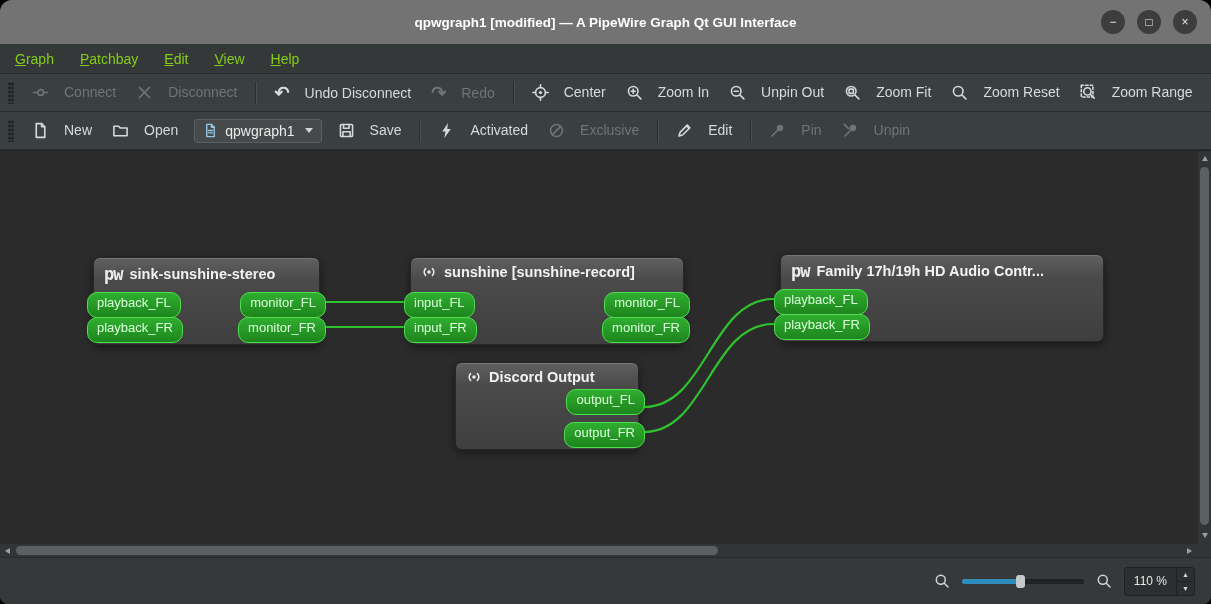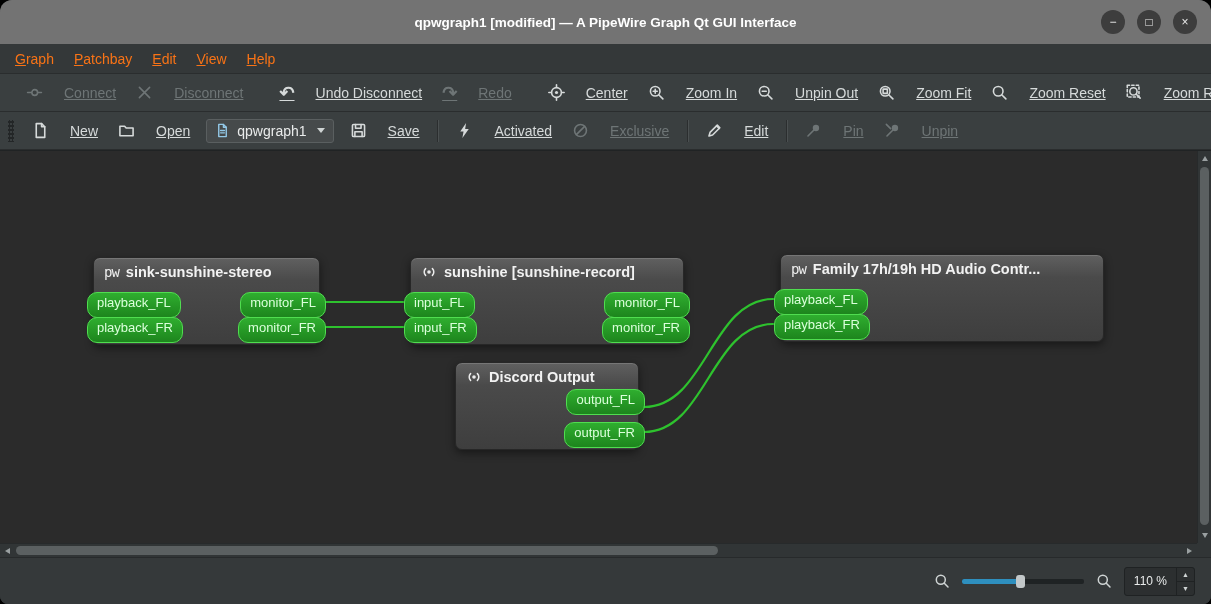--- a/index.html
+++ b/index.html
@@ -9,32 +9,32 @@
 
   
   .titlebar{height:44px;background:#737373;display:flex;align-items:center;justify-content:center;
     position:relative;color:#fff;font-weight:bold;font-size:13.5px;flex:0 0 auto;}
   .win-controls{position:absolute;right:14px;top:0;height:100%;display:flex;align-items:center;gap:12px;}
   .win-btn{width:24px;height:24px;border-radius:50%;background:#3d3d3d;color:#e9e9e9;display:flex;
     align-items:center;justify-content:center;font-size:12px;font-weight:normal;cursor:default;}
   .win-btn span{line-height:1;}
 
   
-  .menubar{height:29px;background:#343839;display:flex;align-items:center;padding:0 6px;gap:2px;
-    color:#f97316;font-size:14px;border-bottom:1px solid #2a2d2e;flex:0 0 auto;}
+  .menubar{height:29px;background:#343839;display:flex;align-items:center;padding:0 6px;gap:8px;
+    color:#84cc16;font-size:14px;border-bottom:1px solid #2a2d2e;flex:0 0 auto;}
   .menu-item{display:inline-block;padding:3px 9px;border-radius:3px;}
   .menu-item::first-letter{text-decoration:underline;}
 
   
   .toolbar{height:37px;background:#3a3f40;border-bottom:1px solid #2a2d2e;display:flex;align-items:center;
     padding:0 4px;gap:2px;flex:0 0 auto;}
   .grip{width:6px;height:22px;margin:0 7px 0 4px;
     background-image:radial-gradient(#232627 1.2px,transparent 1.3px);background-size:3px 4px;}
   .sep{width:1px;height:22px;background:#2b2e2f;box-shadow:1px 0 0 #4b5051;margin:0 7px;}
-  .tbtn{display:flex;align-items:center;gap:21px;padding:5px 9px;color:#d6dada;font-size:14px;border-radius:3px;white-space:nowrap;text-decoration:underline;}
+  .tbtn{display:flex;align-items:flex-start;gap:15px;padding:5px 9px;color:#d6dada;font-size:14px;border-radius:3px;white-space:nowrap;}
   .tbtn.disabled{color:#6e7576;}
   .tbtn svg{width:17px;height:17px;flex:0 0 auto;}
   .tbtn .uico{font-size:18px;line-height:16px;font-weight:bold;}
   .combo{display:flex;align-items:center;gap:7px;background:#464a4b;border:1px solid #5a5f60;border-radius:3px;
     padding:3px 8px;margin:0 5px;color:#e9ebeb;font-size:14px;}
   .combo .caret{width:0;height:0;border-left:4px solid transparent;border-right:4px solid transparent;
     border-top:5px solid #cfd4d4;margin-left:3px;}
   svg .st{fill:none;stroke:currentColor;stroke-width:1.5;stroke-linecap:round;stroke-linejoin:round;}
   svg .fl{fill:currentColor;stroke:none;}
 
@@ -42,21 +42,21 @@
   .canvas-wrap{flex:1 1 auto;position:relative;background:#2b2b2b;border-top:1px solid #202324;}
   .scene{position:absolute;left:0;top:0;right:14px;bottom:14px;overflow:hidden;}
   .wires{position:absolute;left:0;top:0;pointer-events:none;}
 
   .node{position:absolute;border-radius:7px;
     background:linear-gradient(180deg,#606060 0%,#4a4a4a 26%,#3e3e3e 100%);
     border:1px solid #272727;
     box-shadow:inset 0 1px 0 rgba(255,255,255,.14),0 3px 9px rgba(0,0,0,.45);}
   .node-header{display:flex;align-items:center;gap:7px;padding:6px 10px 0 10px;color:#f2f2f2;
     font-weight:bold;font-size:14.5px;white-space:nowrap;overflow:hidden;}
-  .pw-badge{font-family:"DejaVu Sans Mono",monospace;font-size:14px;font-weight:normal;color:#ececec;letter-spacing:-1px;}
+  .pw-badge{font-family:"DejaVu Sans Mono",monospace;font-size:17px;font-weight:bold;color:#ececec;letter-spacing:-1px;}
   .stream-icon svg{width:16px;height:16px;color:#ececec;display:block;}
   .port-row{position:absolute;left:-7px;right:-7px;display:flex;justify-content:space-between;}
   .port-row.row-left{justify-content:flex-start;}
   .port-row.row-right{justify-content:flex-end;}
   .port{height:26px;line-height:19px;padding:0 9px;border-radius:10px;box-sizing:border-box;
     background:linear-gradient(180deg,#2fae2f,#1d851d);border:1.5px solid #50dd50;
     color:#dbffdb;font-size:13px;white-space:nowrap;}
 
   
   .vscroll{position:absolute;right:0;top:0;bottom:14px;width:14px;background:#313536;border-left:1px solid #272a2b;box-sizing:border-box;}

